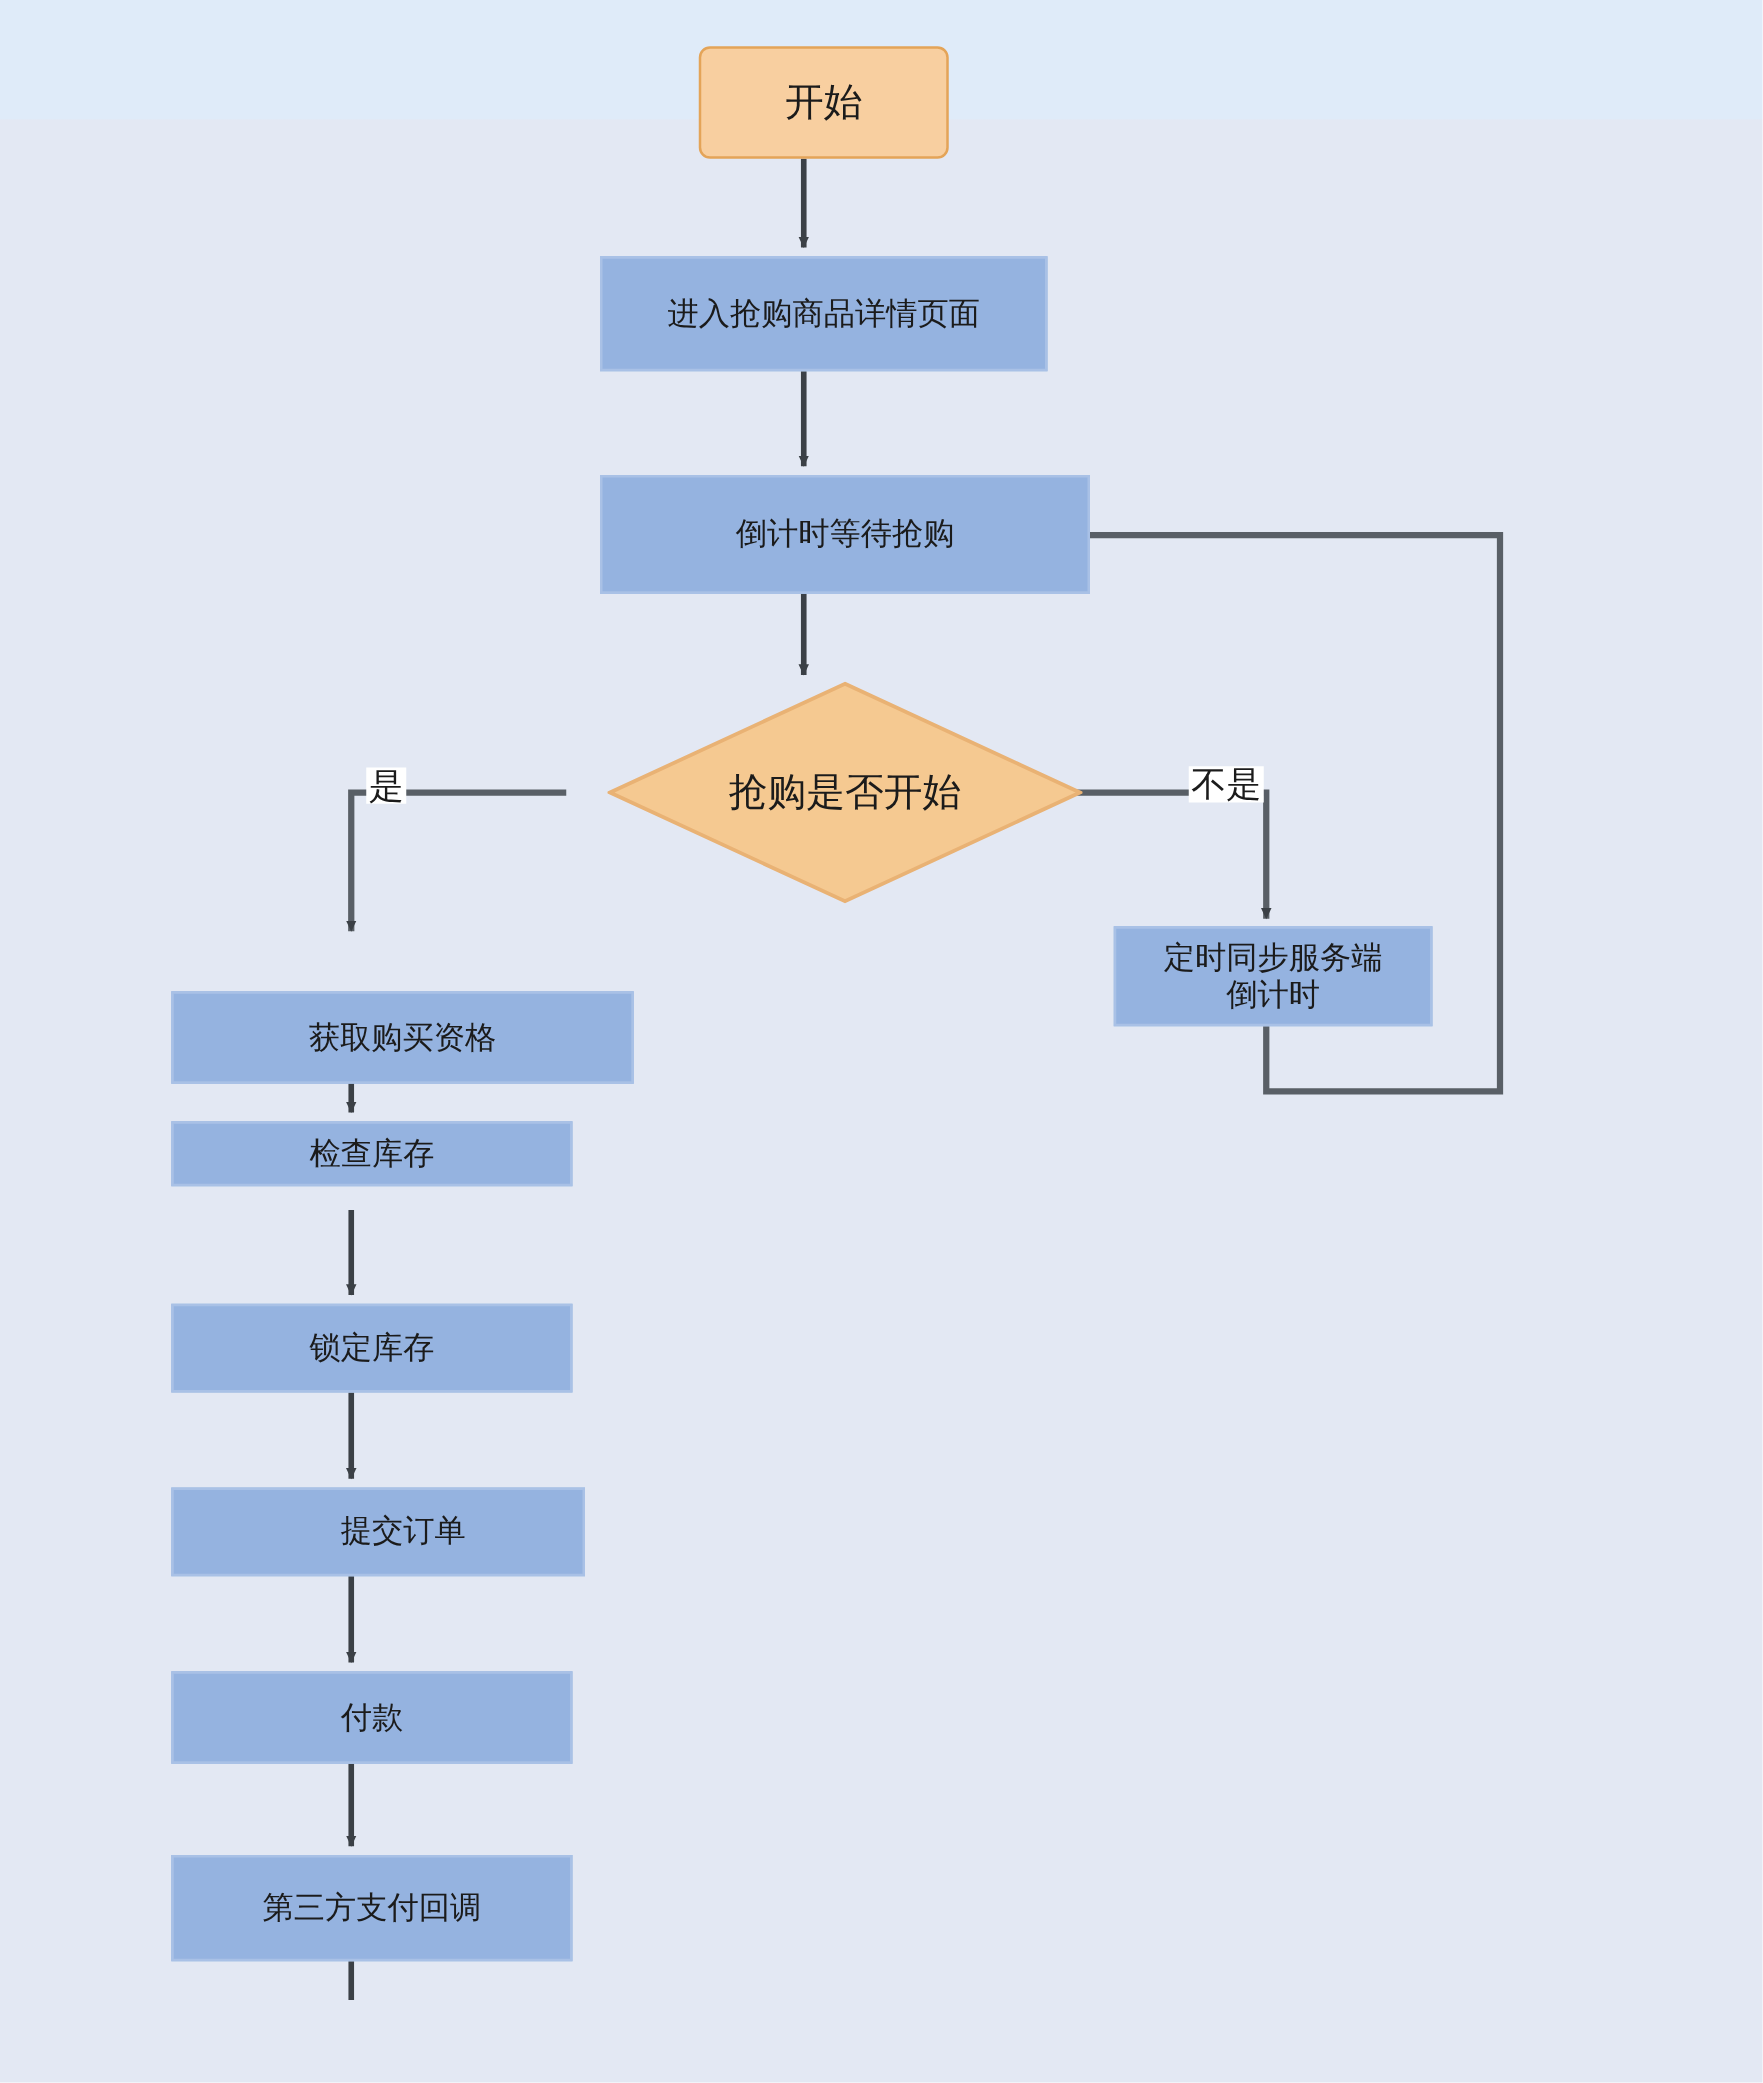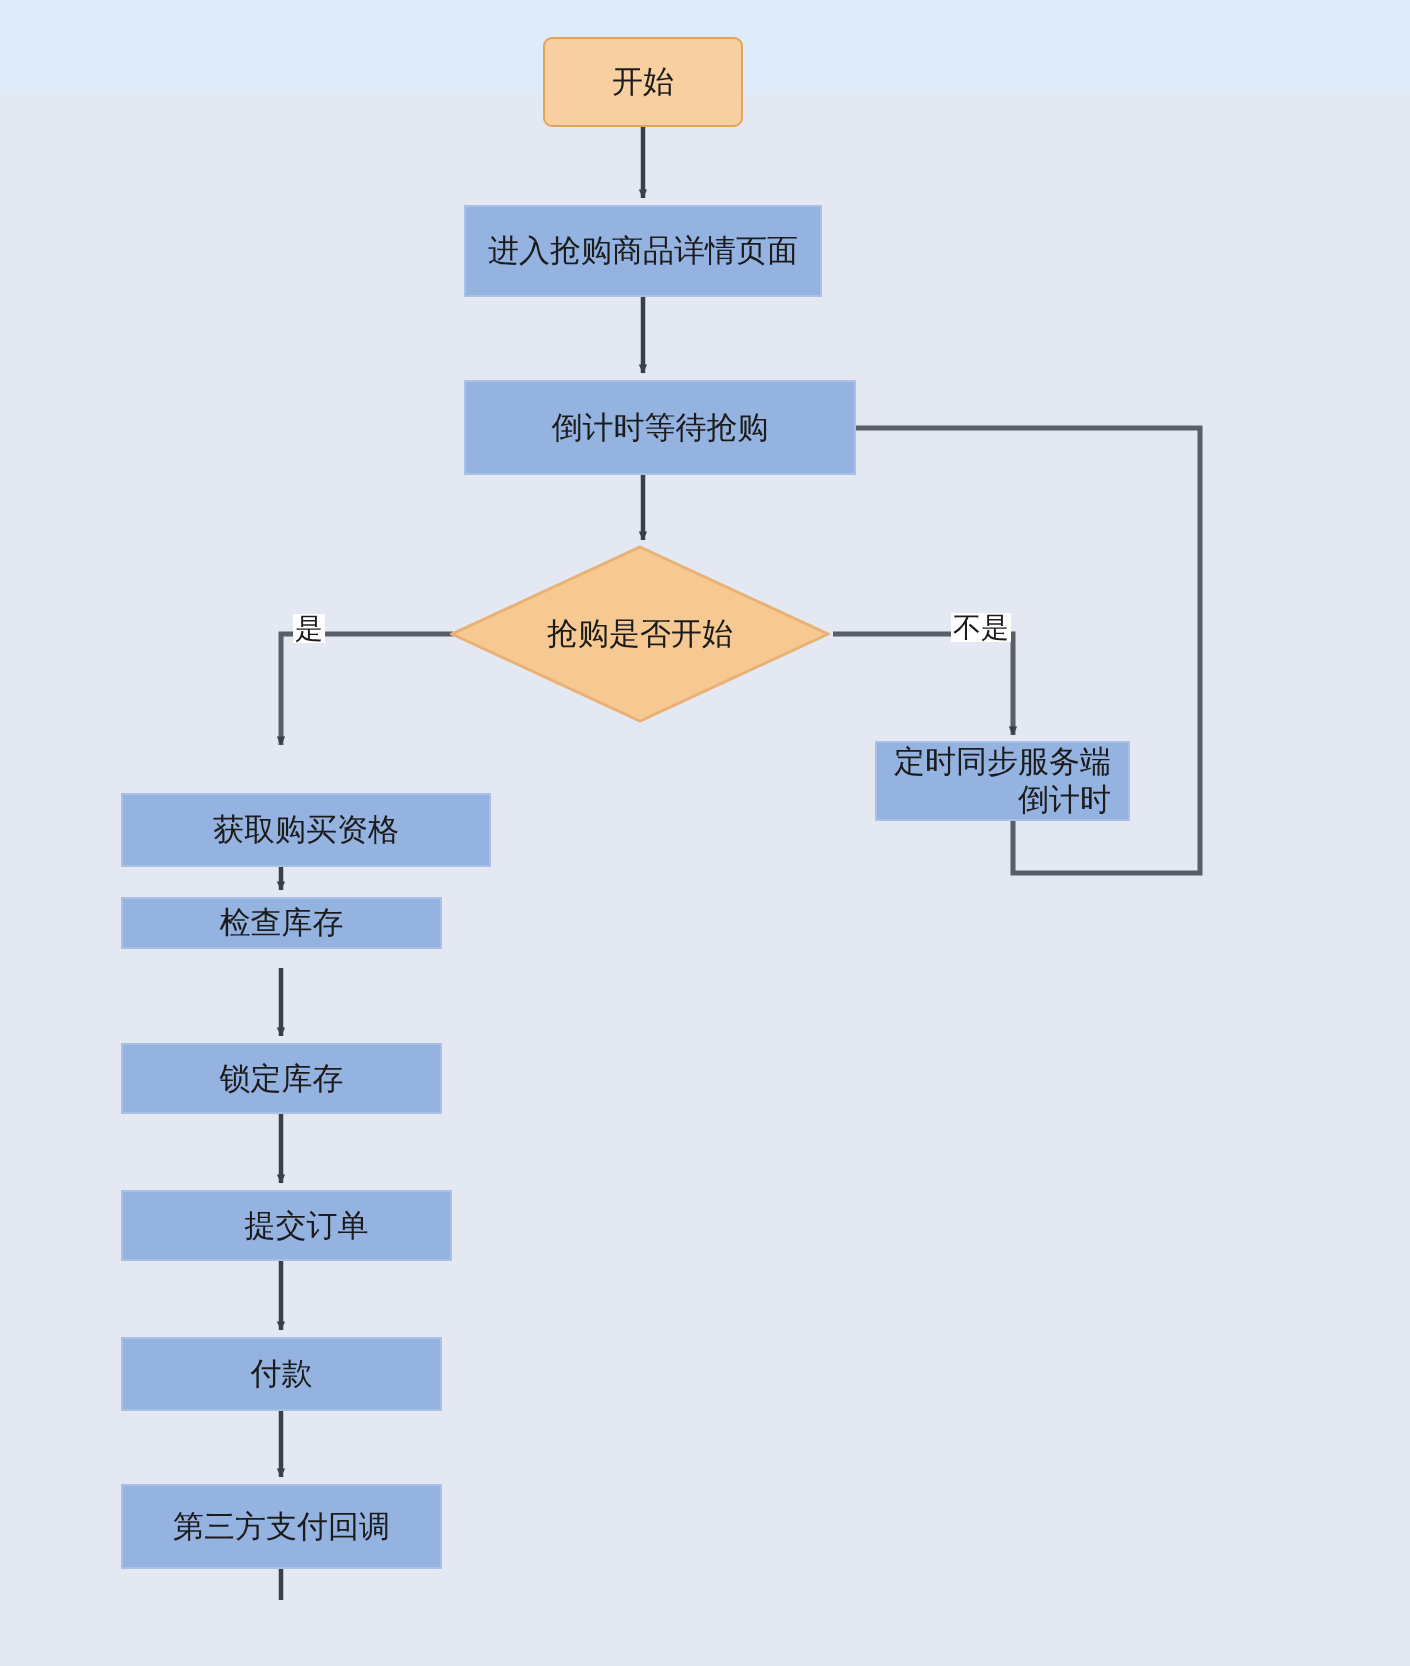--- a/index.html
+++ b/index.html
@@ -29,26 +29,26 @@
   .node {
     position: absolute;
     box-sizing: border-box;
     display: flex;
     align-items: center;
     justify-content: center;
     text-align: center;
     color: #1b1b1b;
     line-height: 1.22;
     white-space: pre-line;
+    margin-left: 16px;
   }
   .node.process {
     background: #95b3e0;
     border: 2px solid #a9c1e6;
-    font-size: 31px;
-    text-align: right;
+    font-size: 25px;
   }
   .node.terminator {
     background: #f8cfa0;
     border: 2px solid #e4a458;
     border-radius: 9px;
     font-size: 31px;
   }
   .node.decision {
     background: transparent;
     border: none;
@@ -120,21 +120,21 @@
   </div>
 
   <div class="node process" style="left:464px; top:205px; width:358px; height:92px;">
     <span>进入抢购商品详情页面</span>
   </div>
 
   <div class="node process" style="left:464px; top:380px; width:392px; height:95px;">
     <span>倒计时等待抢购</span>
   </div>
 
-  <div class="node decision" style="left:450px; top:545px; width:380px; height:178px;">
+  <div class="node decision" style="left:470px; top:545px; width:380px; height:178px;">
     <svg class="decision-shape" viewBox="0 0 380 178" preserveAspectRatio="none">
       <polygon points="190,2 378,89 190,176 2,89" fill="#f5c991" stroke="#e9b274" stroke-width="3"></polygon>
     </svg>
     <span class="decision-label">抢购是否开始</span>
   </div>
 
   <div class="node process" style="left:875px; top:741px; width:255px; height:80px;">
     <span>定时同步服务端
 倒计时</span>
   </div>

